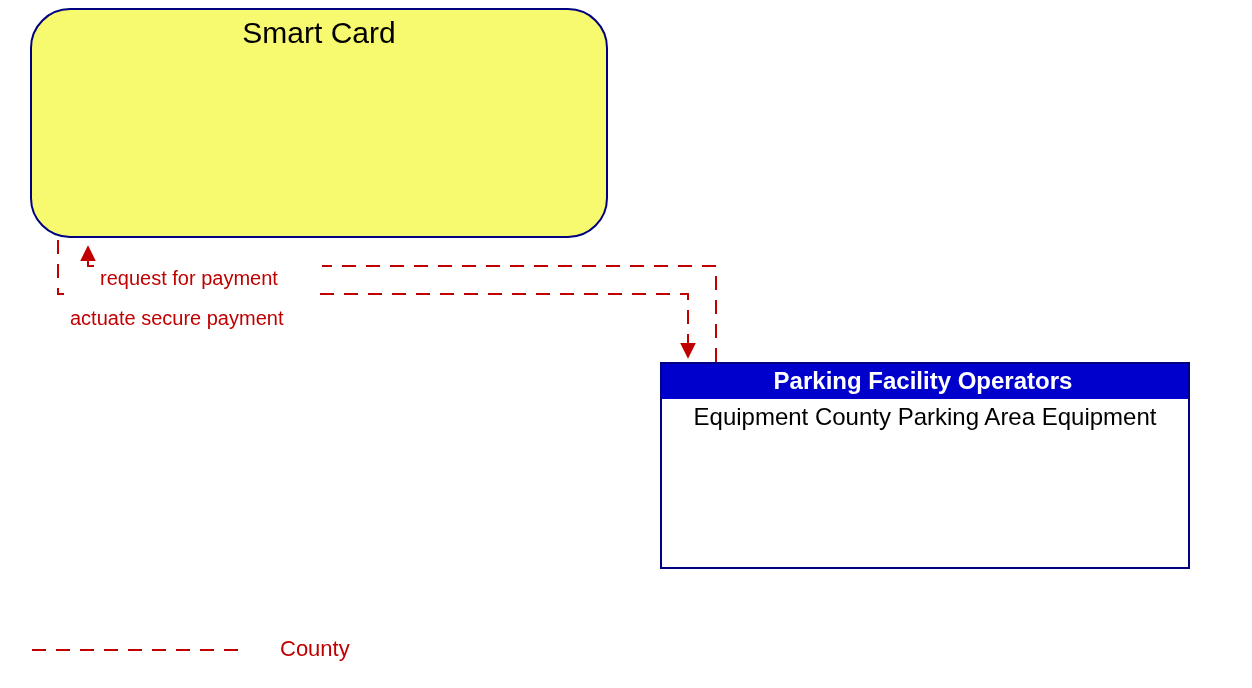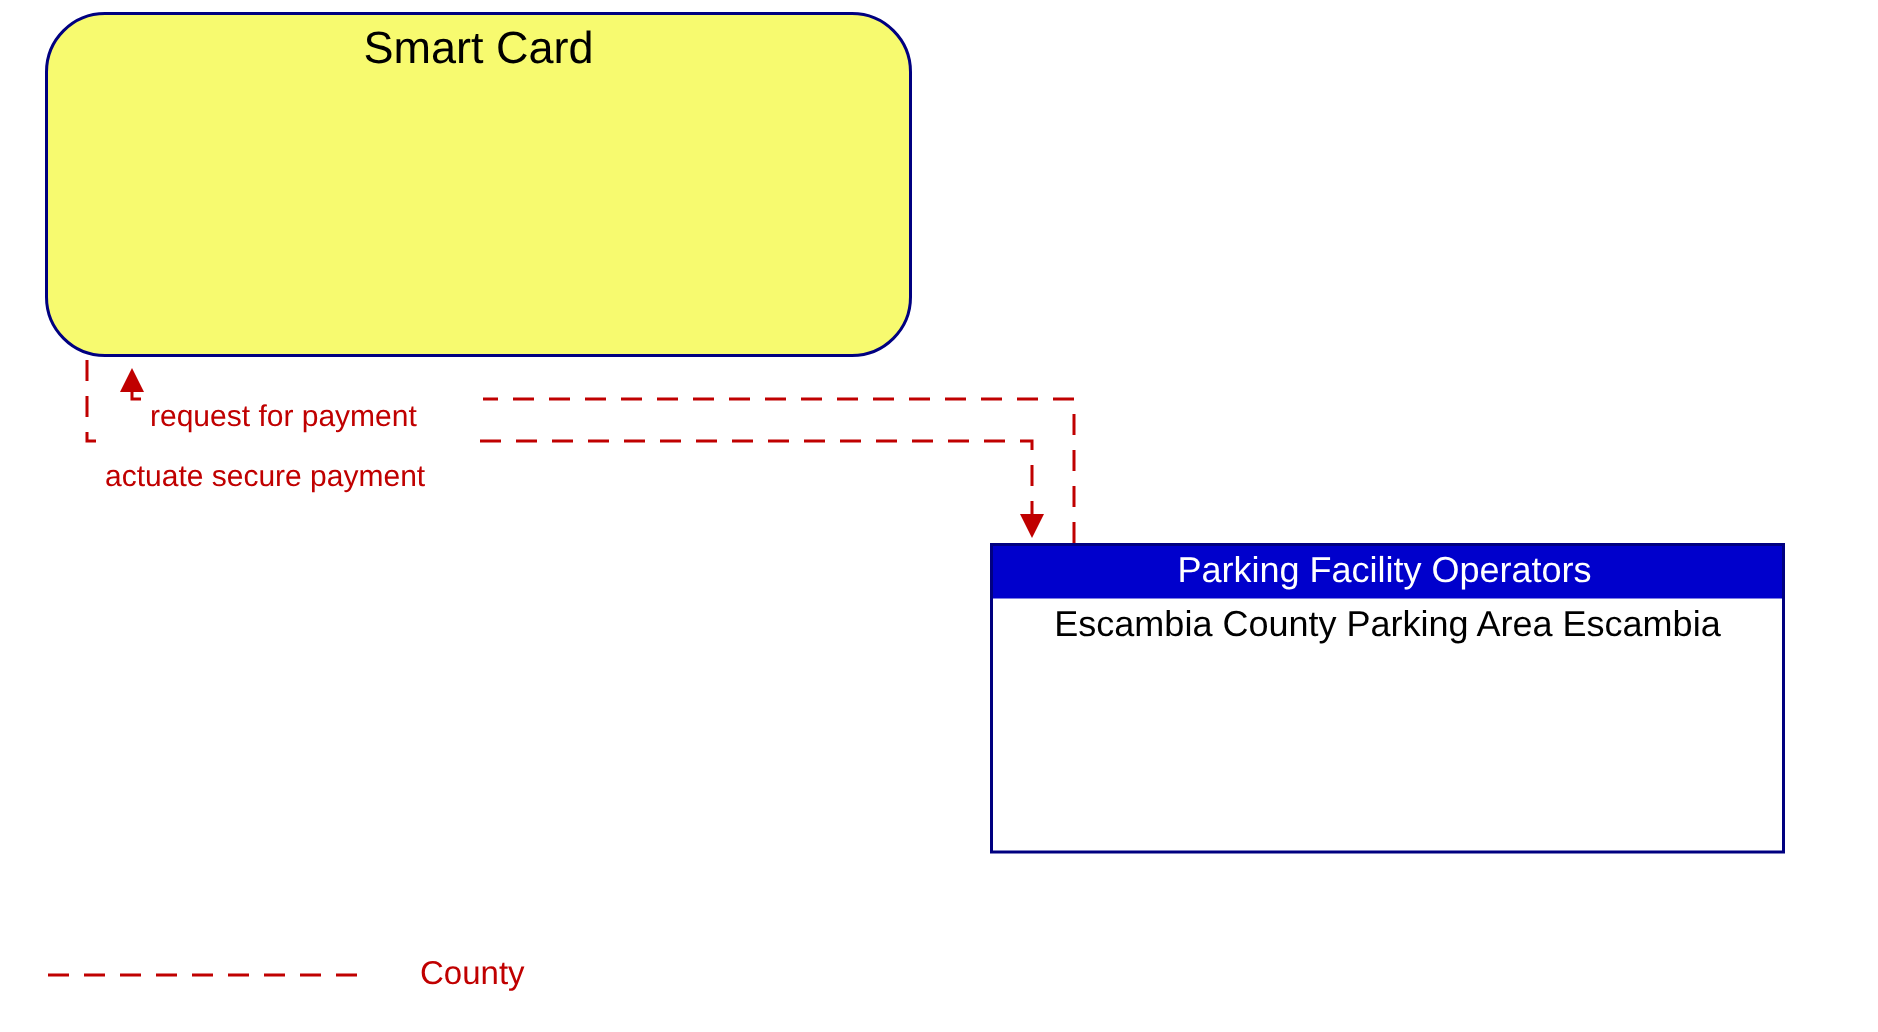--- a/index.html
+++ b/index.html
@@ -45,21 +45,21 @@
     width: 530px;
     height: 207px;
     border: 2px solid #000080;
     box-sizing: border-box;
     background: #fff;
   }
   .node-parking .header {
     background: #0000cc;
     color: #fff;
     font-size: 24px;
-    font-weight: 400;
+    font-weight: 700;
     text-align: center;
     padding: 3px 4px 4px 0;
   }
   .node-parking .body {
     font-size: 24px;
     color: #000;
     text-align: center;
     padding: 4px 20px;
     line-height: 1.15;
   }
@@ -87,21 +87,21 @@
 <body>
 
 <div class="canvas">
 
   <div class="node-smartcard">
     <div class="title">Smart Card</div>
   </div>
 
   <div class="node-parking">
     <div class="header">Parking Facility Operators</div>
-    <div class="body">Escambia County Parking Area Escambia</div>
+    <div class="body">Equipment County Parking Area Equipment</div>
   </div>
 
   <div class="flow-label" style="left:100px; top:255px;margin-top:12px;">request for payment</div>
   <div class="flow-label" style="left:70px; top:284px;margin-top:23px;">actuate secure payment</div>
 
   <div class="legend-label" style="left:280px; top:636px;">County</div>
 
   <svg class="overlay" viewBox="0 0 1252 688">
     <defs>
       <marker id="arrow" viewBox="0 0 12 12" refX="10" refY="6" markerWidth="8" markerHeight="8" orient="auto-start-reverse">

